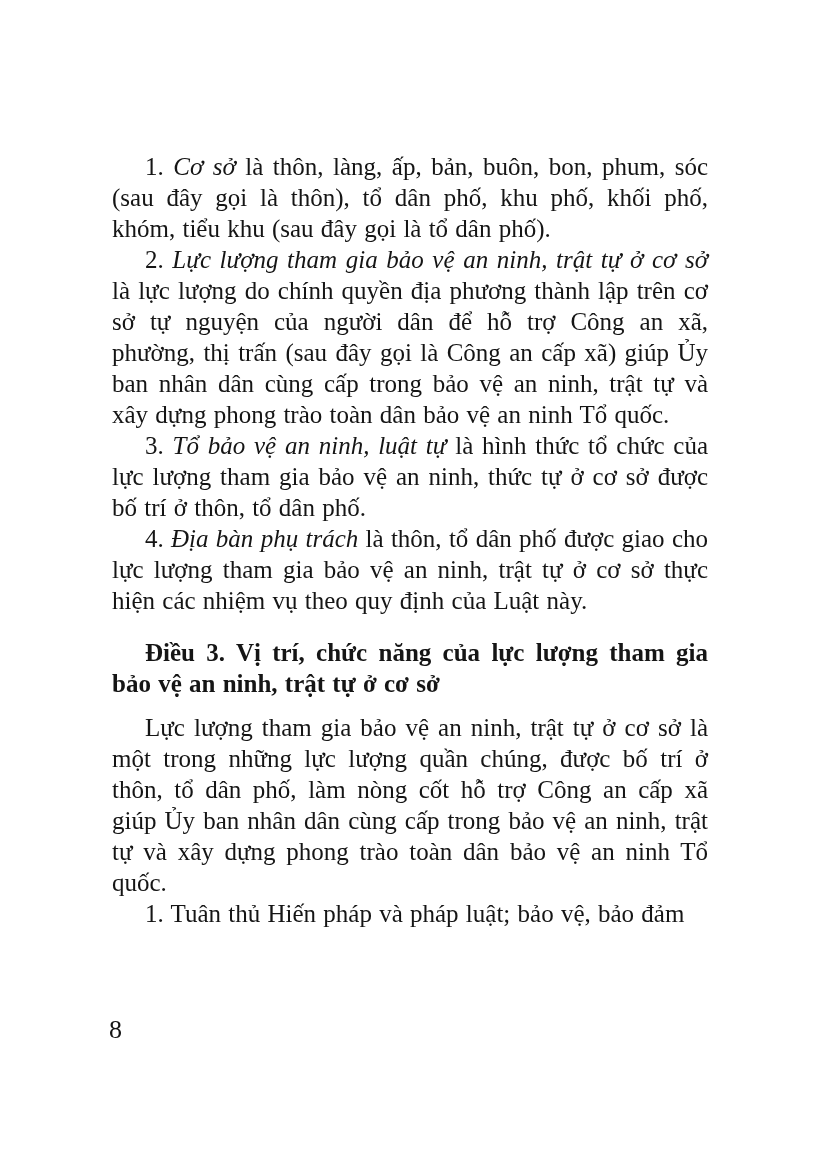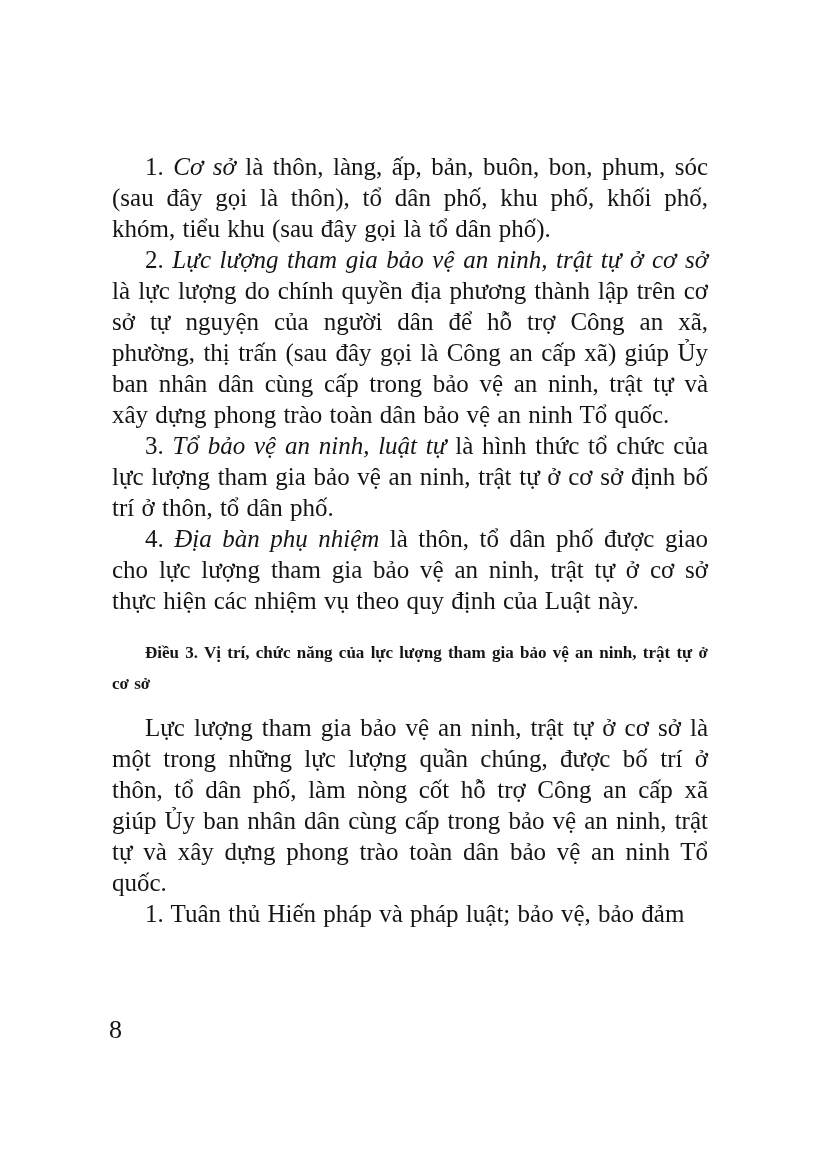--- a/index.html
+++ b/index.html
@@ -21,21 +21,21 @@
   .body-para {
     margin: 0;
     font-size: 25px;
     line-height: 31px;
     text-align: justify;
     text-indent: 33px;
     word-spacing: 1px;
   }
   .heading {
     margin: 21px 0 13px 0;
-    font-size: 17px;
+    font-size: 25px;
     line-height: 31px;
     font-weight: 700;
     text-align: justify;
     text-indent: 33px;
     word-spacing: 1px;
   }
   .i { font-style: italic; }
   .pagenum {
     position: absolute;
     left: 109px;
@@ -48,23 +48,23 @@
 </head>
 <body>
 
 <div class="page">
   <div class="content">
 
     <p class="body-para"><span>1. </span><span class="i">Cơ sở</span><span> là thôn, làng, ấp, bản, buôn, bon, phum, sóc (sau đây gọi là thôn), tổ dân phố, khu phố, khối phố, khóm, tiểu khu (sau đây gọi là tổ dân phố).</span></p>
 
     <p class="body-para"><span>2. </span><span class="i">Lực lượng tham gia bảo vệ an ninh, trật tự ở cơ sở</span><span> là lực lượng do chính quyền địa phương thành lập trên cơ sở tự nguyện của người dân để hỗ trợ Công an xã, phường, thị trấn (sau đây gọi là Công an cấp xã) giúp Ủy ban nhân dân cùng cấp trong bảo vệ an ninh, trật tự và xây dựng phong trào toàn dân bảo vệ an ninh Tổ quốc.</span></p>
 
-    <p class="body-para"><span>3. </span><span class="i">Tổ bảo vệ an ninh, luật tự</span><span> là hình thức tổ chức của lực lượng tham gia bảo vệ an ninh, trật tự ở cơ sở định bố trí ở thôn, tổ dân phố.</span></p>
+    <p class="body-para"><span>3. </span><span class="i">Tổ bảo vệ an ninh, luật tự</span><span> là hình thức tổ chức của lực lượng tham gia bảo vệ an ninh, thức tự ở cơ sở được bố trí ở thôn, tổ dân phố.</span></p>
 
-    <p class="body-para"><span>4. </span><span class="i">Địa bàn phụ nhiệm</span><span> là thôn, tổ dân phố được giao cho lực lượng tham gia bảo vệ an ninh, trật tự ở cơ sở thực hiện các nhiệm vụ theo quy định của Luật này.</span></p>
+    <p class="body-para"><span>4. </span><span class="i">Địa bàn phụ trách</span><span> là thôn, tổ dân phố được giao cho lực lượng tham gia bảo vệ an ninh, trật tự ở cơ sở thực hiện các nhiệm vụ theo quy định của Luật này.</span></p>
 
     <p class="heading">Điều 3. Vị trí, chức năng của lực lượng tham gia bảo vệ an ninh, trật tự ở cơ sở</p>
 
     <p class="body-para"><span>Lực lượng tham gia bảo vệ an ninh, trật tự ở cơ sở là một trong những lực lượng quần chúng, được bố trí ở thôn, tổ dân phố, làm nòng cốt hỗ trợ Công an cấp xã giúp Ủy ban nhân dân cùng cấp trong bảo vệ an ninh, trật tự và xây dựng phong trào toàn dân bảo vệ an ninh Tổ quốc.</span></p>
 
 
     <p class="body-para"><span>1. Tuân thủ Hiến pháp và pháp luật; bảo vệ, bảo đảm</span></p>
 
   </div>
 

